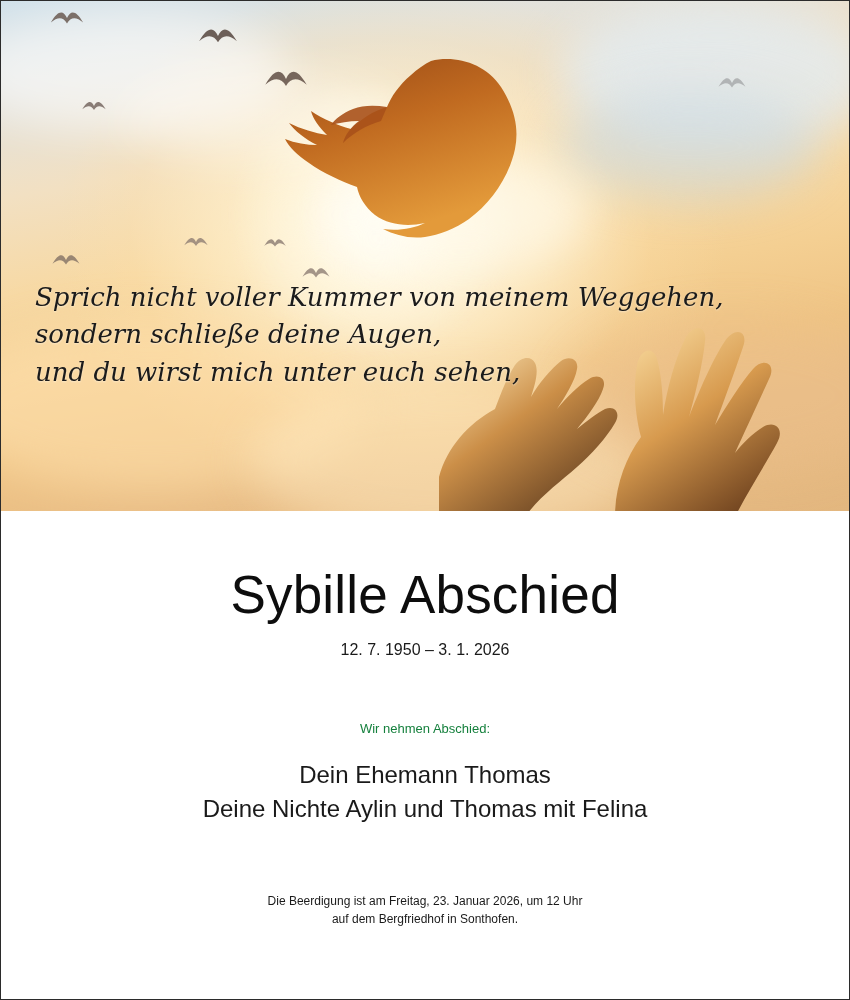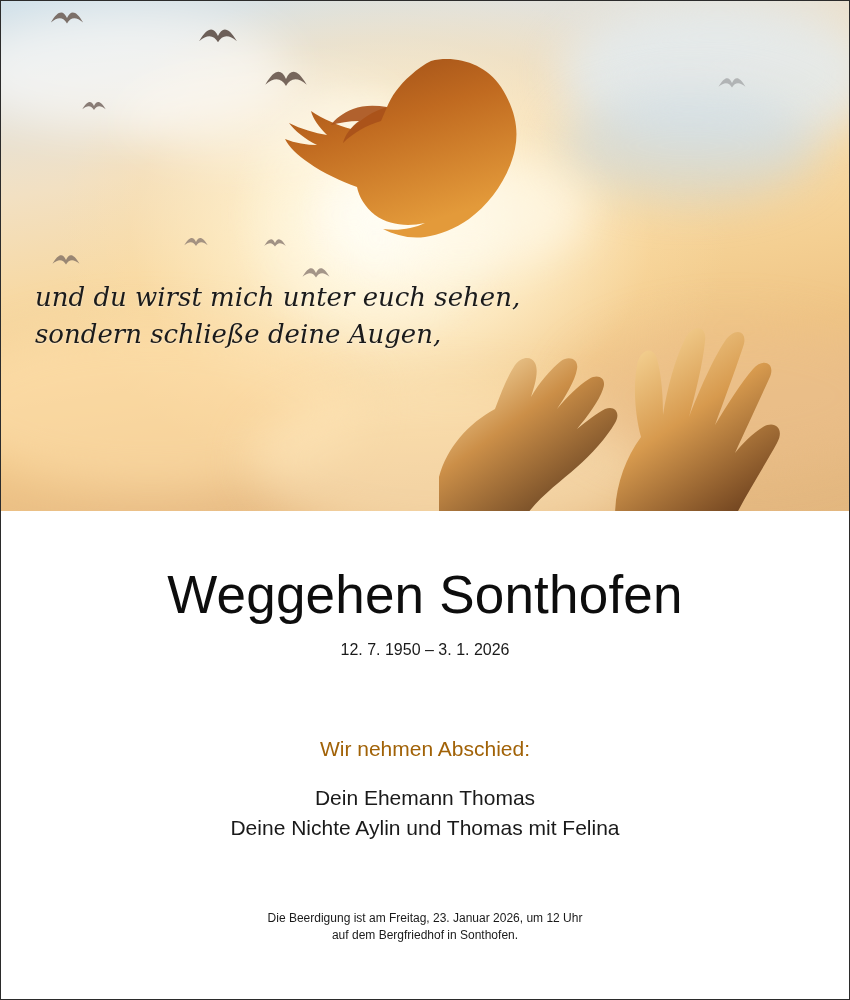--- a/index.html
+++ b/index.html
@@ -125,28 +125,28 @@
     margin: 0;
   }
 
   .dates {
     margin-top: 18px;
     font-size: 16px;
     color: #1a1a1a;
   }
 
   .farewell-intro {
-    margin-top: 78px;
-    font-size: 21px;
-    color: #a16207;
+    margin-top: 62px;
+    font-size: 13px;
+    color: #15803d;
   }
 
   .mourners {
     margin-top: 22px;
-    font-size: 21px;
+    font-size: 24px;
     line-height: 1.45;
     color: #1a1a1a;
   }
 
   .funeral-info {
     margin-top: 66px;
     font-size: 12px;
     line-height: 1.45;
     color: #1a1a1a;
   }
@@ -274,27 +274,28 @@
                  C270 204, 284 172, 296 154 C306 139, 320 144, 314 160
                  C306 184, 294 216, 286 238
                  C298 218, 312 196, 324 182 C334 170, 348 176, 340 192
                  C330 214, 316 244, 306 266
                  C314 256, 324 246, 334 240 C346 233, 356 242, 348 256
                  C336 278, 318 306, 306 330 Z" fill="url(#handA)"></path>
       </svg>
     </div>
 
     <div class="poem">
+      <div class="poem-line">Sprich nicht voller Kummer von meinem Weggehen,</div>
+      <div class="poem-line">sondern schließe deine Augen,</div>
       <div class="poem-line">und du wirst mich unter euch sehen,</div>
-      <div class="poem-line">sondern schließe deine Augen,</div>
     </div>
   </div>
 
   <div class="body-area">
-    <h1 class="deceased-name">Weggehen Sonthofen</h1>
+    <h1 class="deceased-name">Sybille Abschied</h1>
     <div class="dates">12. 7. 1950 – 3. 1. 2026</div>
 
     <div class="farewell-intro">Wir nehmen Abschied:</div>
 
     <div class="mourners">
       <div>Dein Ehemann Thomas</div>
       <div>Deine Nichte Aylin und Thomas mit Felina</div>
     </div>
 
     <div class="funeral-info">

